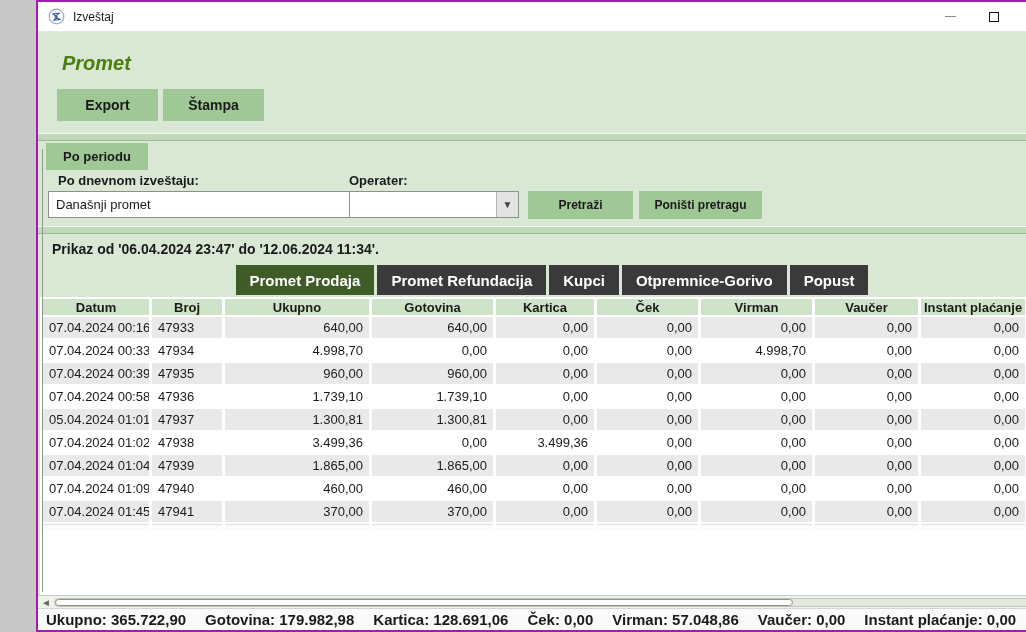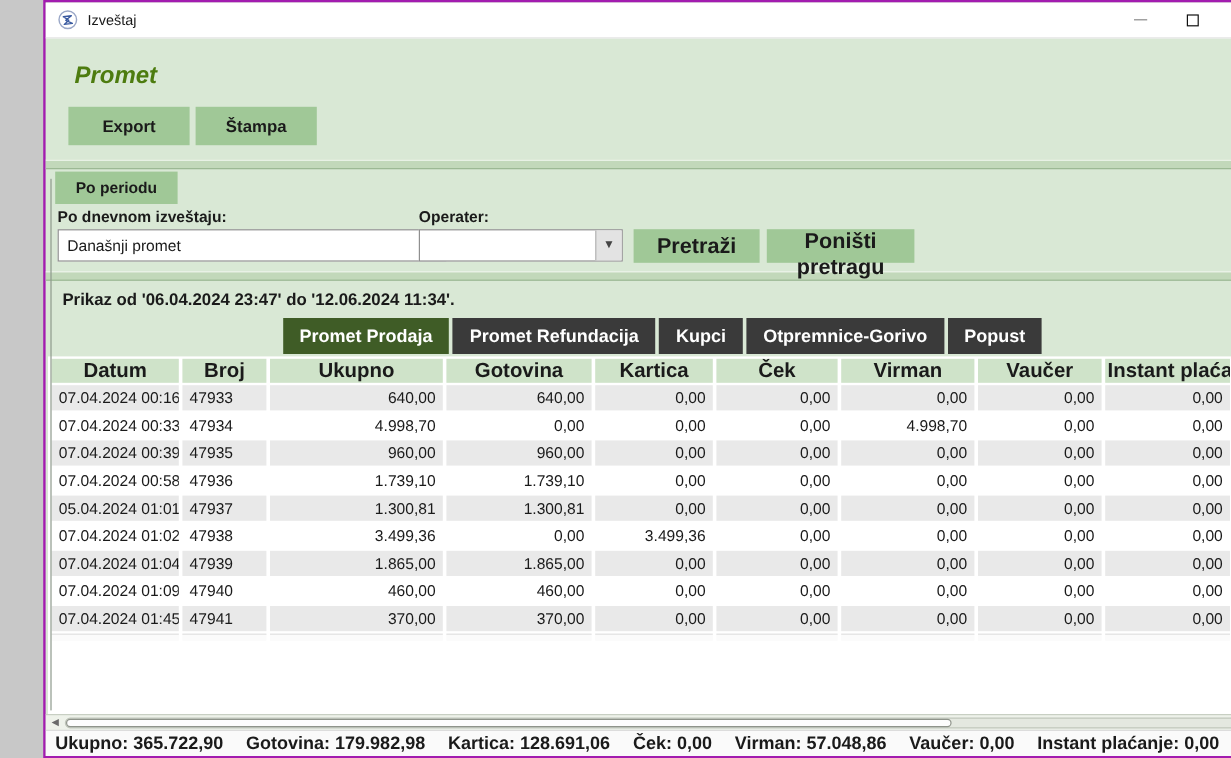--- a/index.html
+++ b/index.html
@@ -39,54 +39,54 @@
   .strip.second{ margin-top:7px; }
   .left-rule{
     position:absolute; left:4px; top:147px; width:1px; height:443px; background:#8f9b8d;
   }
   
   .po-periodu{ margin:2px 0 0 8px; width:102px; height:27px; font-size:13px; }
   .filter-labels{ position:relative; height:17px; margin-top:3px; }
   .filter-labels .flabel{
     position:absolute; top:0; font-size:13px; font-weight:bold; color:#1a1a1a;
   }
-  .flabel.l1{ left:10px; } .flabel.l2{ left:311px; }
+  .flabel.l1{ left:20px; } .flabel.l2{ left:311px; }
   .filter-controls{ position:relative; height:28px; margin-top:1px; }
   .combo{
     position:absolute; top:0; height:27px; background:#fff; border:1px solid #8f8f8f;
     display:flex; align-items:center; font-size:13px; color:#1a1a1a;
   }
   .combo .val{ padding-left:7px; flex:1 1 auto; white-space:nowrap; overflow:hidden; }
   .combo .arr{ flex:0 0 22px; text-align:center; color:#444; font-size:10px; }
   .combo.with-btn .arr{
     height:100%; background:#e3e3e3; border-left:1px solid #b5b5b5;
     display:flex; align-items:center; justify-content:center;
   }
   .combo.c1{ left:10px;  width:324px; }
   .combo.c2{ left:311px; width:170px; }
-  .fbtn{ position:absolute; top:0; height:28px; font-size:18px; }
+  .fbtn{ position:absolute; top:0; height:28px; font-size:12px; }
   .fbtn.search{ left:490px; width:105px; }
   .fbtn.reset { left:601px; width:123px; }
   
   .range-text{ margin:7px 0 0 14px; font-size:14px; font-weight:bold; color:#1a1a1a; height:18px; }
   
   .tabs{ display:flex; gap:3px; margin:6px 0 0 6px; height:30px;justify-content:center; }
   .tab{
     background:#3a3a3a; color:#fff; font-weight:bold; font-size:15px;
     display:flex; align-items:center; justify-content:center; padding:0 14px;
     cursor:pointer; white-space:nowrap;
   }
   .tab.active{ background:var(--tab-active,#3f5c26); }
   
   .grid-wrap{
     margin:2px 0 0 2px; width:1018px; height:298px; background:#ffffff; overflow:hidden;
   }
   table.grid{ border-collapse:separate; border-spacing:3px 2px; table-layout:fixed; width:1014px; }
   .grid th{
-    background:#cfe3c9; font-size:17px; font-weight:bold; color:#1a1a1a;
+    background:#cfe3c9; font-size:13px; font-weight:bold; color:#1a1a1a;
     height:16px; text-align:center; white-space:nowrap; overflow:hidden; padding:0 2px;
   }
   .grid td{
     background:#fff; font-size:13px; color:#1a1a1a; height:21px;
     white-space:nowrap; overflow:hidden; padding:0 6px;
   }
   .grid td.num{ text-align:right; }
   .grid tr.alt td{ background:#e9e9e9; }
   .grid tr.selected td{ background:var(--sel,#00008b); color:#ffffff; }
   .grid tr.partial td{ height:6px; background:#fbfbfb; border-top:1px solid #e0e0e0; }

